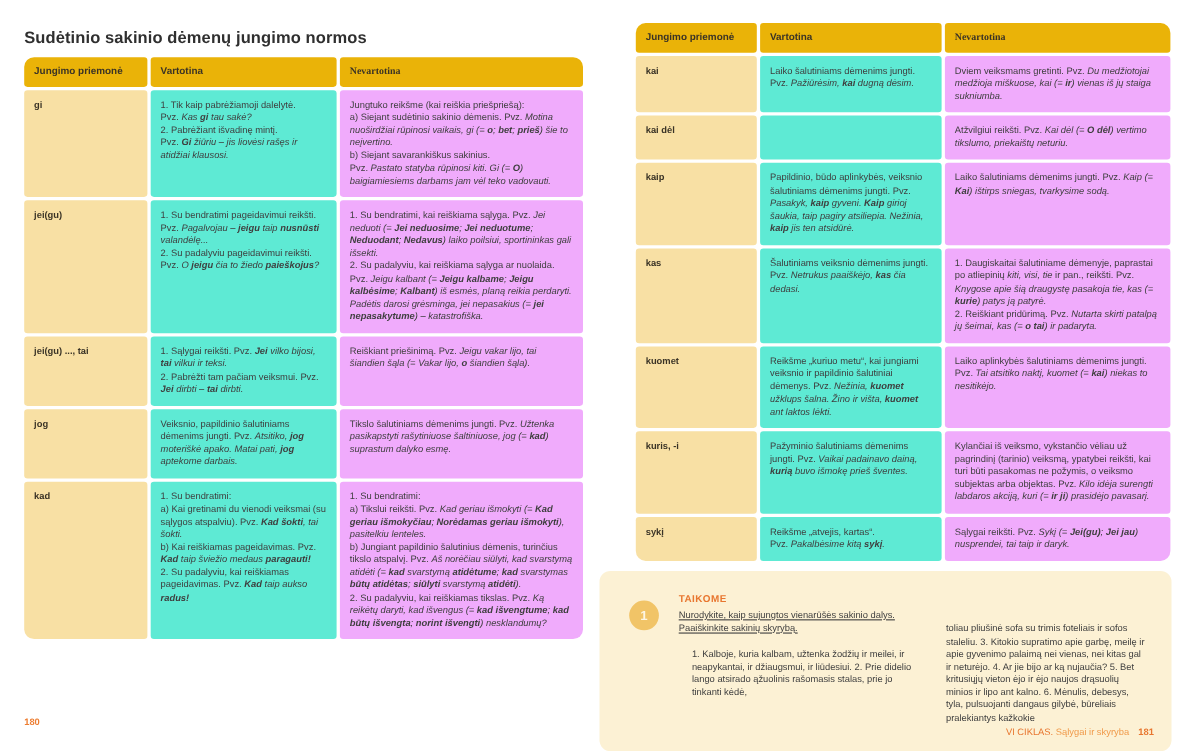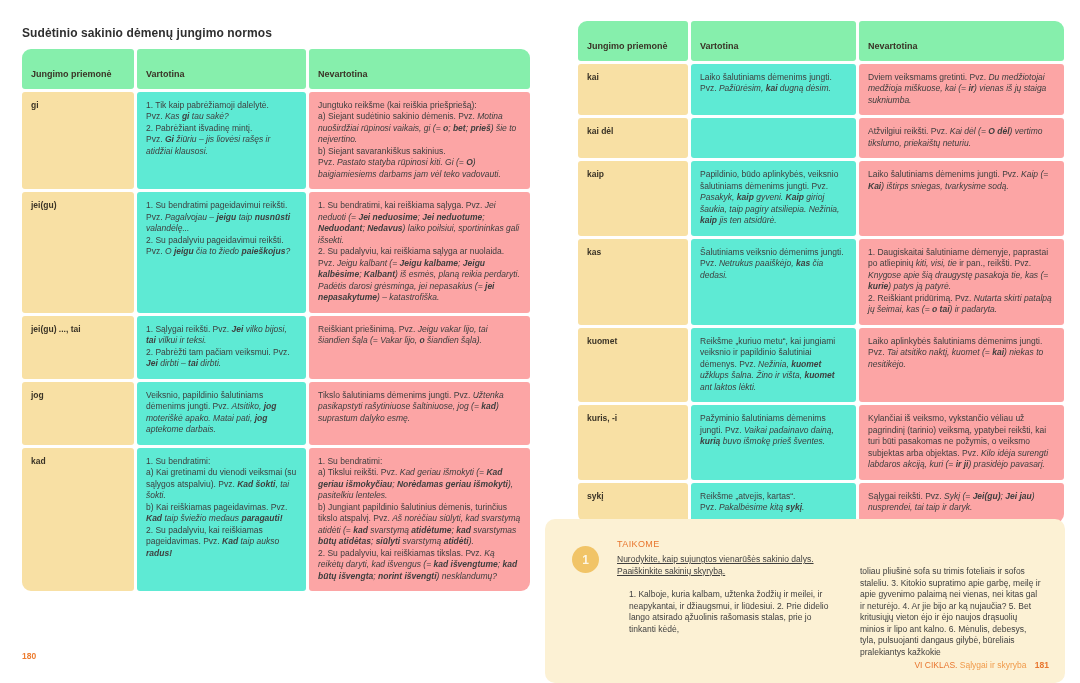--- a/index.html
+++ b/index.html
@@ -2,59 +2,59 @@
 <html><head>
 <meta charset="utf-8">
 <style>
   html,body{margin:0;padding:0;}
   body{
     width:1080px;height:683px;position:relative;background:#ffffff;
     font-family:"Liberation Sans", sans-serif;color:#3e3e3e;
     -webkit-font-smoothing:antialiased;overflow:hidden;
   }
   .page-title{
-    font-size:12px;font-weight:bold;color:#2f2f2f;margin:0 0 9px 0;letter-spacing:.1px;
+    font-size:15px;font-weight:bold;color:#2f2f2f;margin:0 0 9px 0;letter-spacing:.1px;
   }
   .left-page{position:absolute;left:22px;top:26px;width:508px;}
   .right-page{position:absolute;left:578px;top:21px;width:486px;}
 
   .grid-table{display:grid;gap:3px;}
   .left-page .grid-table{grid-template-columns:112px 169px 1fr;}
   .right-page .grid-table{grid-template-columns:110px 165px 1fr;}
 
   .cell{border-radius:3px;padding:8px 9px 9px 9px;font-size:8.5px;line-height:11.5px;}
   .cell.head{
-    background:#86efac;font-weight:bold;font-size:9px;color:#3a3326;
-    padding-top:20px;padding-bottom:8px;
+    background:#eab308;font-weight:bold;font-size:9px;color:#3a3326;
+    padding-top:7px;padding-bottom:8px;
   }
   .cell.head.first{border-top-left-radius:9px;}
-  .cell.head.last{border-top-right-radius:9px;}
+  .cell.head.last{border-top-right-radius:9px;font-family:Liberation Serif, serif;}
   .cell.term{background:#f8e0a4;font-weight:bold;color:#3a3326;}
   .cell.vart{background:#5eead4;}
-  .cell.nevart{background:#fca5a5;}
+  .cell.nevart{background:#f0abfc;}
   .row-last.term{border-bottom-left-radius:9px;}
   .row-last.nevart{border-bottom-right-radius:9px;}
   .cell i{font-style:italic;}
   .cell b{font-weight:bold;}
 
   .page-num-left{
     position:absolute;left:22px;top:651px;font-size:8.5px;font-weight:bold;color:#ed7d31;
   }
 
   .exercise-box{
     position:absolute;left:545px;top:519px;width:520px;height:164px;
     background:#fcf1d4;border-radius:10px;
   }
   .exercise-num{
     position:absolute;left:27px;top:27px;width:27px;height:27px;border-radius:50%;
     background:#f1c467;color:#fdf6e3;font-size:12px;font-weight:bold;
     display:flex;align-items:center;justify-content:center;
   }
   .exercise-label{
-    position:absolute;left:72px;top:20px;font-size:9px;font-weight:normal;color:#e8762f;letter-spacing:.4px;
+    position:absolute;left:72px;top:20px;font-size:9px;font-weight:bold;color:#e8762f;letter-spacing:.4px;
   }
   .exercise-col{position:absolute;top:35px;font-size:8.5px;line-height:11.5px;color:#3e3e3e;}
   .exercise-col .intro{margin:0 0 11px 0;text-decoration:underline;}
   .exercise-col p{margin:12px;}
   .exercise-col.col1{left:72px;width:228px;}
   .exercise-col.col2{left:303px;width:206px;}
 
   .footer-right{
     position:absolute;right:16px;bottom:13px;font-size:8.5px;color:#f09a4a;
   }

